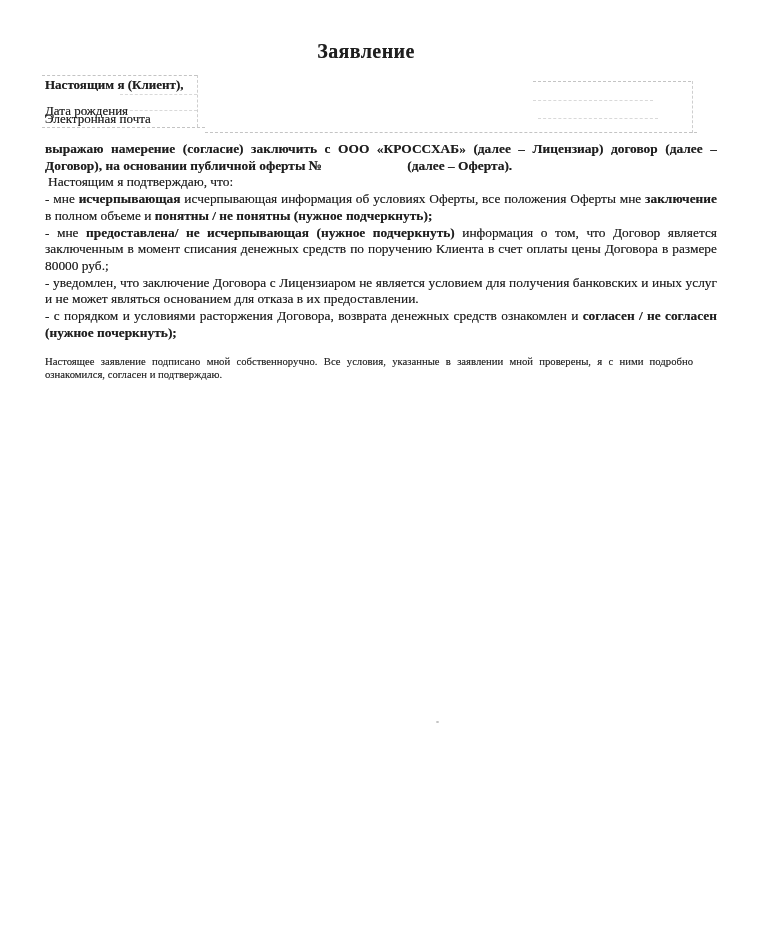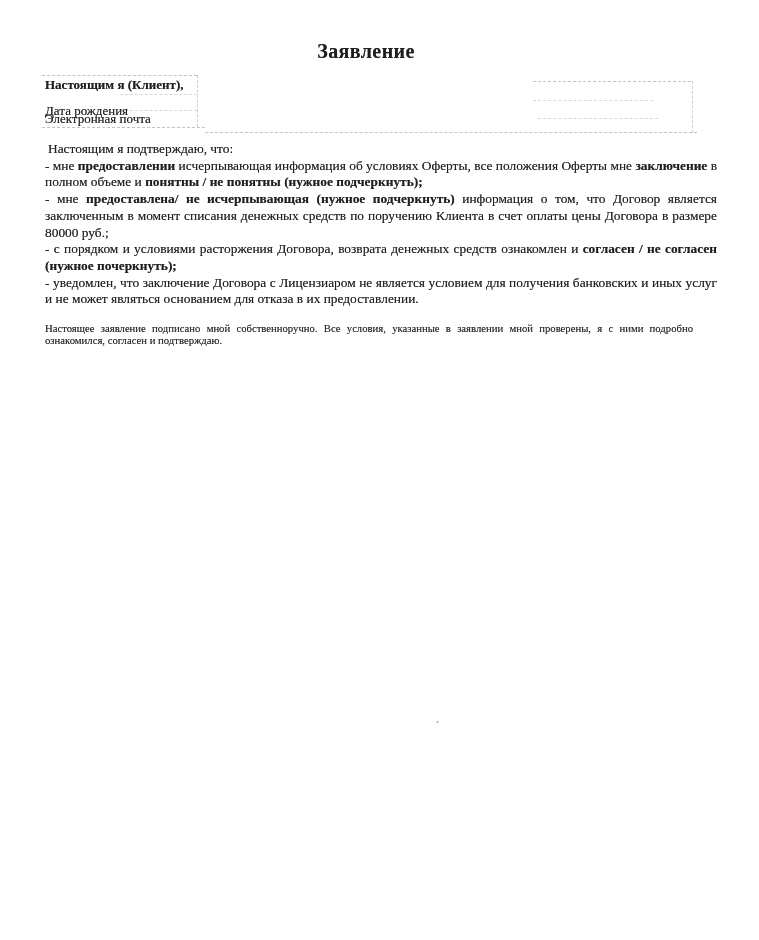--- a/index.html
+++ b/index.html
@@ -84,29 +84,30 @@
     <span class="form-label bold" style="top:77px;">Настоящим я (Клиент),</span>
     <span class="form-label" style="top:103px;">Дата рождения</span>
     <span class="form-label" style="top:111px;">Электронная почта</span>
 
     <div class="field-cell" style="top:82px; left:533px; width:158px; height:18px;"></div>
     <div class="field-cell" style="top:101px; left:533px; width:158px; height:17px;"></div>
     <div class="field-cell" style="top:119px; left:533px; width:158px; height:13px;"></div>
   </div>
 
   <div class="body-text">
+    <p class="intro"><span>выражаю намерение (согласие) заключить с ООО «КРОССХАБ» (далее – Лицензиар) договор (далее – Договор), на основании публичной оферты №</span><span class="offer-gap"></span><span>(далее – Оферта).</span></p>
 
     <p class="confirm-heading">Настоящим я подтверждаю, что:</p>
 
-    <p><span>- мне </span><span class="b">предоставлении</span><span> исчерпывающая информация об условиях Оферты, все положения Оферты мне </span><span class="b">заключение</span><span> в полном объеме и </span><span class="b">понятны / не понятны (нужное подчеркнуть);</span></p>
+    <p><span>- мне </span><span class="b">исчерпывающая</span><span> исчерпывающая информация об условиях Оферты, все положения Оферты мне </span><span class="b">заключение</span><span> в полном объеме и </span><span class="b">понятны / не понятны (нужное подчеркнуть);</span></p>
 
     <p><span>- мне </span><span class="b">предоставлена/ не исчерпывающая (нужное подчеркнуть)</span><span> информация о том, что Договор является заключенным в момент списания денежных средств по поручению Клиента в счет оплаты цены Договора в размере 80000 руб.;</span></p>
 
+    <p><span>- уведомлен, что заключение Договора с Лицензиаром не является условием для получения банковских и иных услуг и не может являться основанием для отказа в их предоставлении.</span></p>
+
     <p><span>- с порядком и условиями расторжения Договора, возврата денежных средств ознакомлен и </span><span class="b">согласен / не согласен (нужное почеркнуть);</span></p>
-
-    <p><span>- уведомлен, что заключение Договора с Лицензиаром не является условием для получения банковских и иных услуг и не может являться основанием для отказа в их предоставлении.</span></p>
 
     <p class="footer-note">Настоящее заявление подписано мной собственноручно. Все условия, указанные в заявлении мной проверены, я с ними подробно ознакомился, согласен и подтверждаю.</p>
   </div>
 
   <div class="speck" style="top:721px; left:436px;"></div>
 
 </div>
 
 </body></html>

